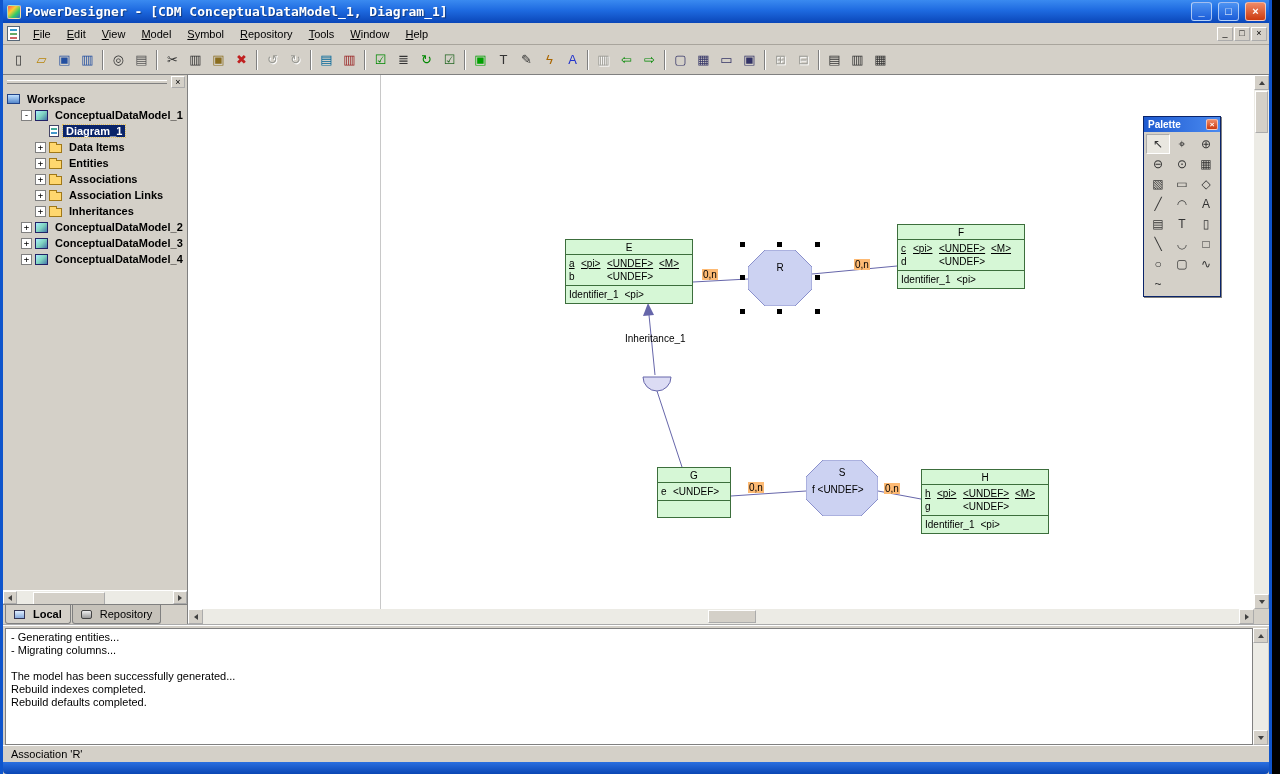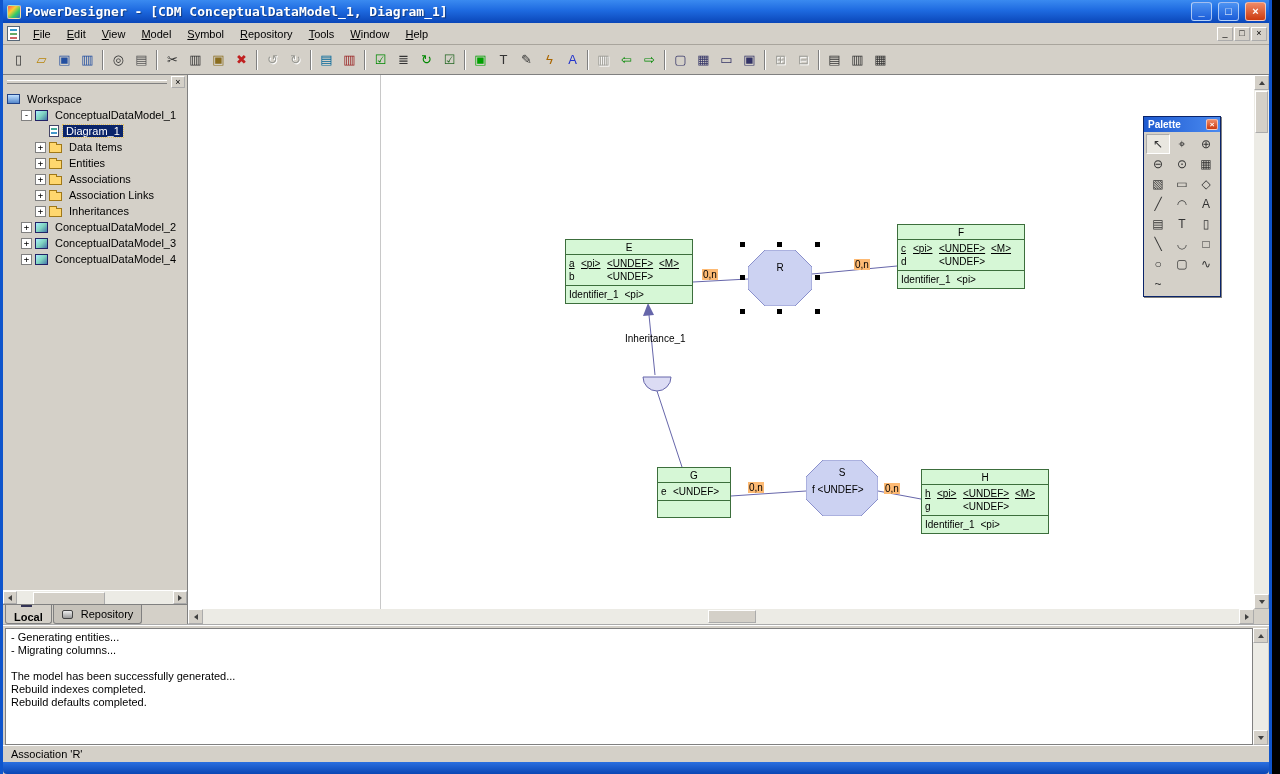--- a/index.html
+++ b/index.html
@@ -54,27 +54,27 @@
   .expander { width:11px; height:11px; min-width:11px; background:#fff; border:1px solid #808080;
     font-size:9px; line-height:9px; text-align:center; margin-right:3px; font-family:"DejaVu Sans Mono",monospace; }
   .exp-sp { width:14px; min-width:14px; }
   .ic { display:inline-block; margin-right:4px; }
   .ic-workspace { width:13px; height:10px; background:linear-gradient(#bfe0ff,#5588cc); border:1px solid #224488; }
   .ic-model { width:13px; height:11px; background:linear-gradient(135deg,#aef 0%,#7fd4c0 50%,#4477aa 100%); border:1px solid #226; }
   .ic-diagram { width:10px; height:12px; background:#fff; border:1px solid #446; position:relative; }
   .ic-diagram::after { content:""; position:absolute; left:1px; top:2px; width:6px; height:2px; background:#4a9; box-shadow:0 4px 0 #49c; }
   .ic-folder { width:13px; height:9px; background:#ffd76e; border:1px solid #a07818; position:relative; margin-top:2px; }
   .ic-folder::before { content:""; position:absolute; left:-1px; top:-3px; width:6px; height:2px; background:#ffd76e; border:1px solid #a07818; border-bottom:none; }
-  .tlabel { padding:0 3px; }
+  .tlabel { padding:0 3px;font-weight:bold; }
   .tsel { background:#0a246a; color:#fff; outline:1px dotted #e0c060; }
   .side-hscroll { height:14px; display:flex; background:#ecebe5; border-top:1px solid #fff; }
   .side-tabs { height:20px; display:flex; align-items:stretch; padding-left:2px; background:#d4d0c8; border-top:1px solid #808080; }
   .stab { display:flex; align-items:center; gap:4px; padding:0 8px; border:1px solid #808080; border-top:none;
     border-radius:0 0 3px 3px; background:#c6c2ba; margin-right:1px; }
-  .stab.active { background:#d4d0c8; font-weight:bold;flex-direction:column; }
+  .stab.active { background:#d4d0c8; font-weight:bold; }
   .ic-local { width:11px; height:9px; background:linear-gradient(#dfeeff,#88aadd); border:1px solid #335; }
   .ic-repo { width:11px; height:9px; background:linear-gradient(#eee,#999); border:1px solid #444; border-radius:2px; }
 
   
   .canvas-wrap { flex:1; position:relative; background:#d4d0c8; }
   .canvas { position:absolute; left:0; top:0; right:15px; bottom:15px; background:#fff; overflow:hidden; }
   .page-line { position:absolute; left:192px; top:0; bottom:0; width:1px; background:#c8c8c8; }
   #linkSvg { position:absolute; left:0; top:0; width:100%; height:100%; }
 
   

